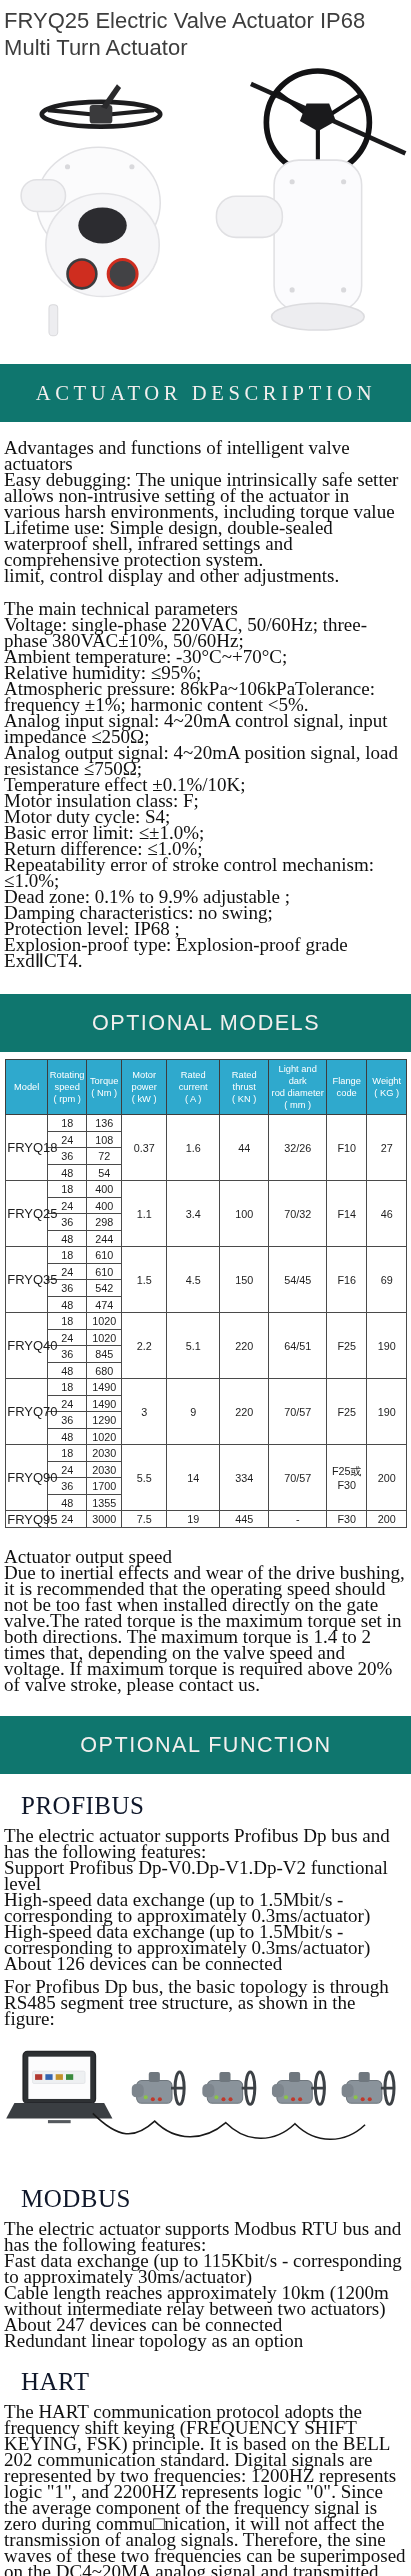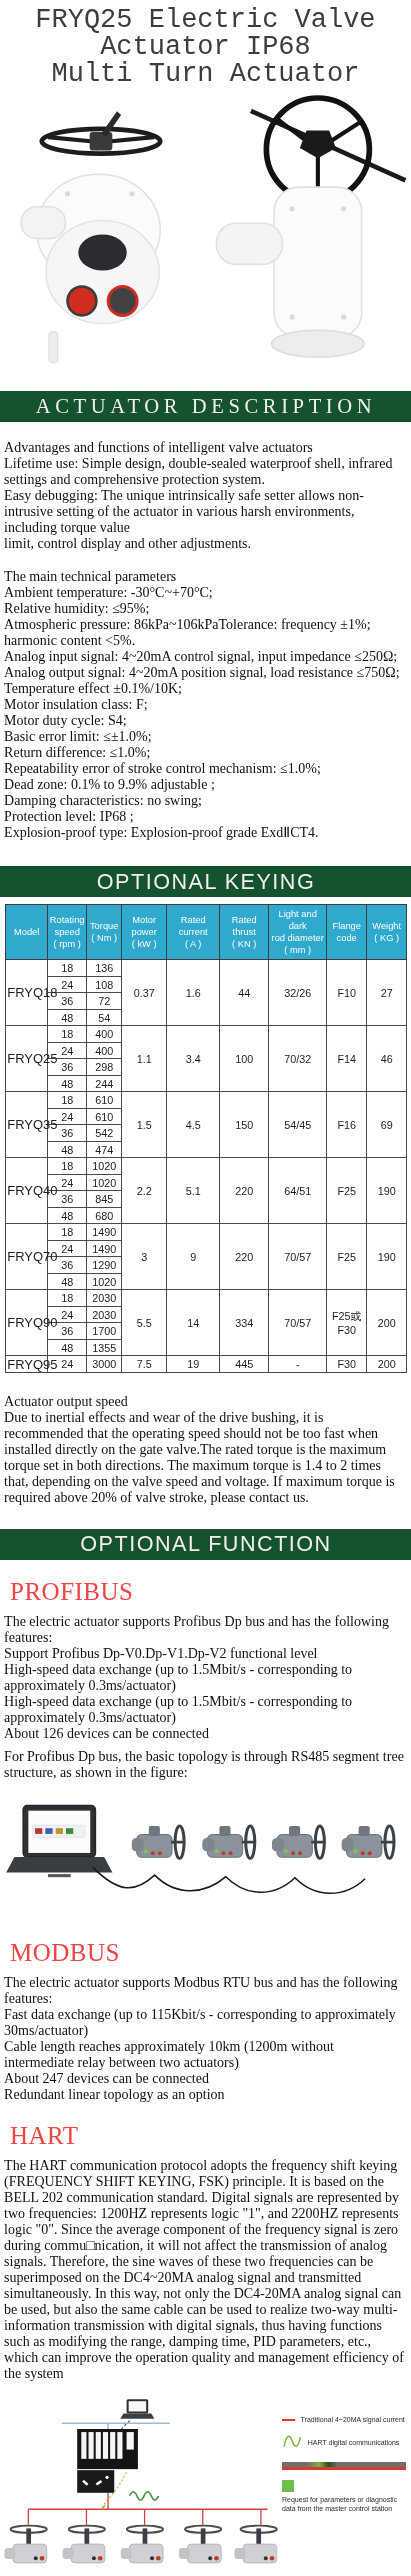--- a/index.html
+++ b/index.html
@@ -1,29 +1,29 @@
 <!DOCTYPE html>
 <html style="font-size:8.2px"><head>
 <meta charset="utf-8">
 <style>
   html,body{margin:0;padding:0;}
   body{width:412px;background:#ffffff;font-family:"Liberation Serif",serif;color:#101010;}
 
   
-  .page-title{font-family:Liberation Mono, monospace;font-size:27px;line-height:27px;
-    color:#3d3d3d;padding:7.2px 5.2px 2.1px 4.1px;font-weight:400;text-align:center;}
-  .banner{height:31px;background:#14532d;display:flex;align-items:center;justify-content:center;
+  .page-title{font-family:Liberation Sans, sans-serif;font-size:22px;line-height:27px;
+    color:#3d3d3d;padding:7.2px 5.2px 2.1px 4.1px;font-weight:400;}
+  .banner{height:58px;background:#0f766e;display:flex;align-items:center;justify-content:center;
     color:#f3efee;}
   .banner.serif{font-family:"Liberation Serif",serif;font-size:20.6px;letter-spacing:4.6px;}
   .banner.sans{font-family:"Liberation Sans",sans-serif;font-size:21.6px;letter-spacing:1.5px;}
-  .sec-h{font-family:"Liberation Serif",serif;font-size:25px;font-weight:400;color:#ef4444;
-    margin:18.5px 0 8.2px;padding-left:10px;letter-spacing:0.5px;}
-
-  
-  .bodytext{font-size:14px;line-height:16px;padding:0 6.2px 0 4.1px;}
+  .sec-h{font-family:"Liberation Serif",serif;font-size:25px;font-weight:400;color:#0f172a;
+    margin:18.5px 0 8.2px;padding-left:21px;letter-spacing:0.5px;}
+
+  
+  .bodytext{font-size:19px;line-height:16px;padding:0 6.2px 0 4.1px;}
   .text-line{min-height:16px;}
   .para-gap{height:17.5px;}
 
   
   .hero{height:301px;position:relative;}
   .hero svg{position:absolute;}
   .hero .act-left{left:15.5px;top:10.3px;}
   .hero .act-right{right:4.1px;top:0;}
 
   
@@ -93,49 +93,50 @@
     <circle cx="175" cy="440" r="5" fill="#d9d9dc"></circle>
       <circle cx="275" cy="440" r="5" fill="#d9d9dc"></circle>
   </svg>
 </div>
 
 <div class="banner serif">ACTUATOR DESCRIPTION</div>
 <div class="para-gap"></div>
 
 <div class="bodytext">
     <div class="text-line">Advantages and functions of intelligent valve actuators</div>
+    <div class="text-line">Easy debugging: The unique intrinsically safe setter allows non-intrusive setting of the actuator in various harsh environments, including torque value</div>
     <div class="text-line">Lifetime use: Simple design, double-sealed waterproof shell, infrared settings and comprehensive protection system.</div>
-    <div class="text-line">Easy debugging: The unique intrinsically safe setter allows non-intrusive setting of the actuator in various harsh environments, including torque value</div>
     <div class="text-line">limit, control display and other adjustments.</div>
   </div>
 <div class="para-gap"></div>
 
 <div class="bodytext">
   <div class="text-line">The main technical parameters</div>
 </div>
 <div class="bodytext">
+    <div class="text-line">Voltage: single-phase 220VAC, 50/60Hz; three-phase 380VAC±10%, 50/60Hz;</div>
     <div class="text-line">Ambient temperature: -30°C~+70°C;</div>
     <div class="text-line">Relative humidity: ≤95%;</div>
     <div class="text-line">Atmospheric pressure: 86kPa~106kPaTolerance: frequency ±1%; harmonic content &lt;5%.</div>
     <div class="text-line">Analog input signal: 4~20mA control signal, input impedance ≤250Ω;</div>
     <div class="text-line">Analog output signal: 4~20mA position signal, load resistance ≤750Ω;</div>
     <div class="text-line">Temperature effect ±0.1%/10K;</div>
     <div class="text-line">Motor insulation class: F;</div>
     <div class="text-line">Motor duty cycle: S4;</div>
     <div class="text-line">Basic error limit: ≤±1.0%;</div>
     <div class="text-line">Return difference: ≤1.0%;</div>
     <div class="text-line">Repeatability error of stroke control mechanism: ≤1.0%;</div>
     <div class="text-line">Dead zone: 0.1% to 9.9% adjustable ;</div>
     <div class="text-line">Damping characteristics: no swing;</div>
     <div class="text-line">Protection level: IP68 ;</div>
     <div class="text-line">Explosion-proof type: Explosion-proof grade ExdⅡCT4.</div>
   </div>
 <div style="height:25px"></div>
 
-<div class="banner sans">OPTIONAL KEYING</div>
+<div class="banner sans">OPTIONAL MODELS</div>
 <div class="table-wrap">
   <table id="models-table">
       <colgroup>
         <col style="width: 42px;">
         <col style="width: 39px;">
         <col style="width: 35px;">
         <col style="width: 45px;">
         <col style="width: 53px;">
         <col style="width: 49px;">
         <col style="width: 58px;">

